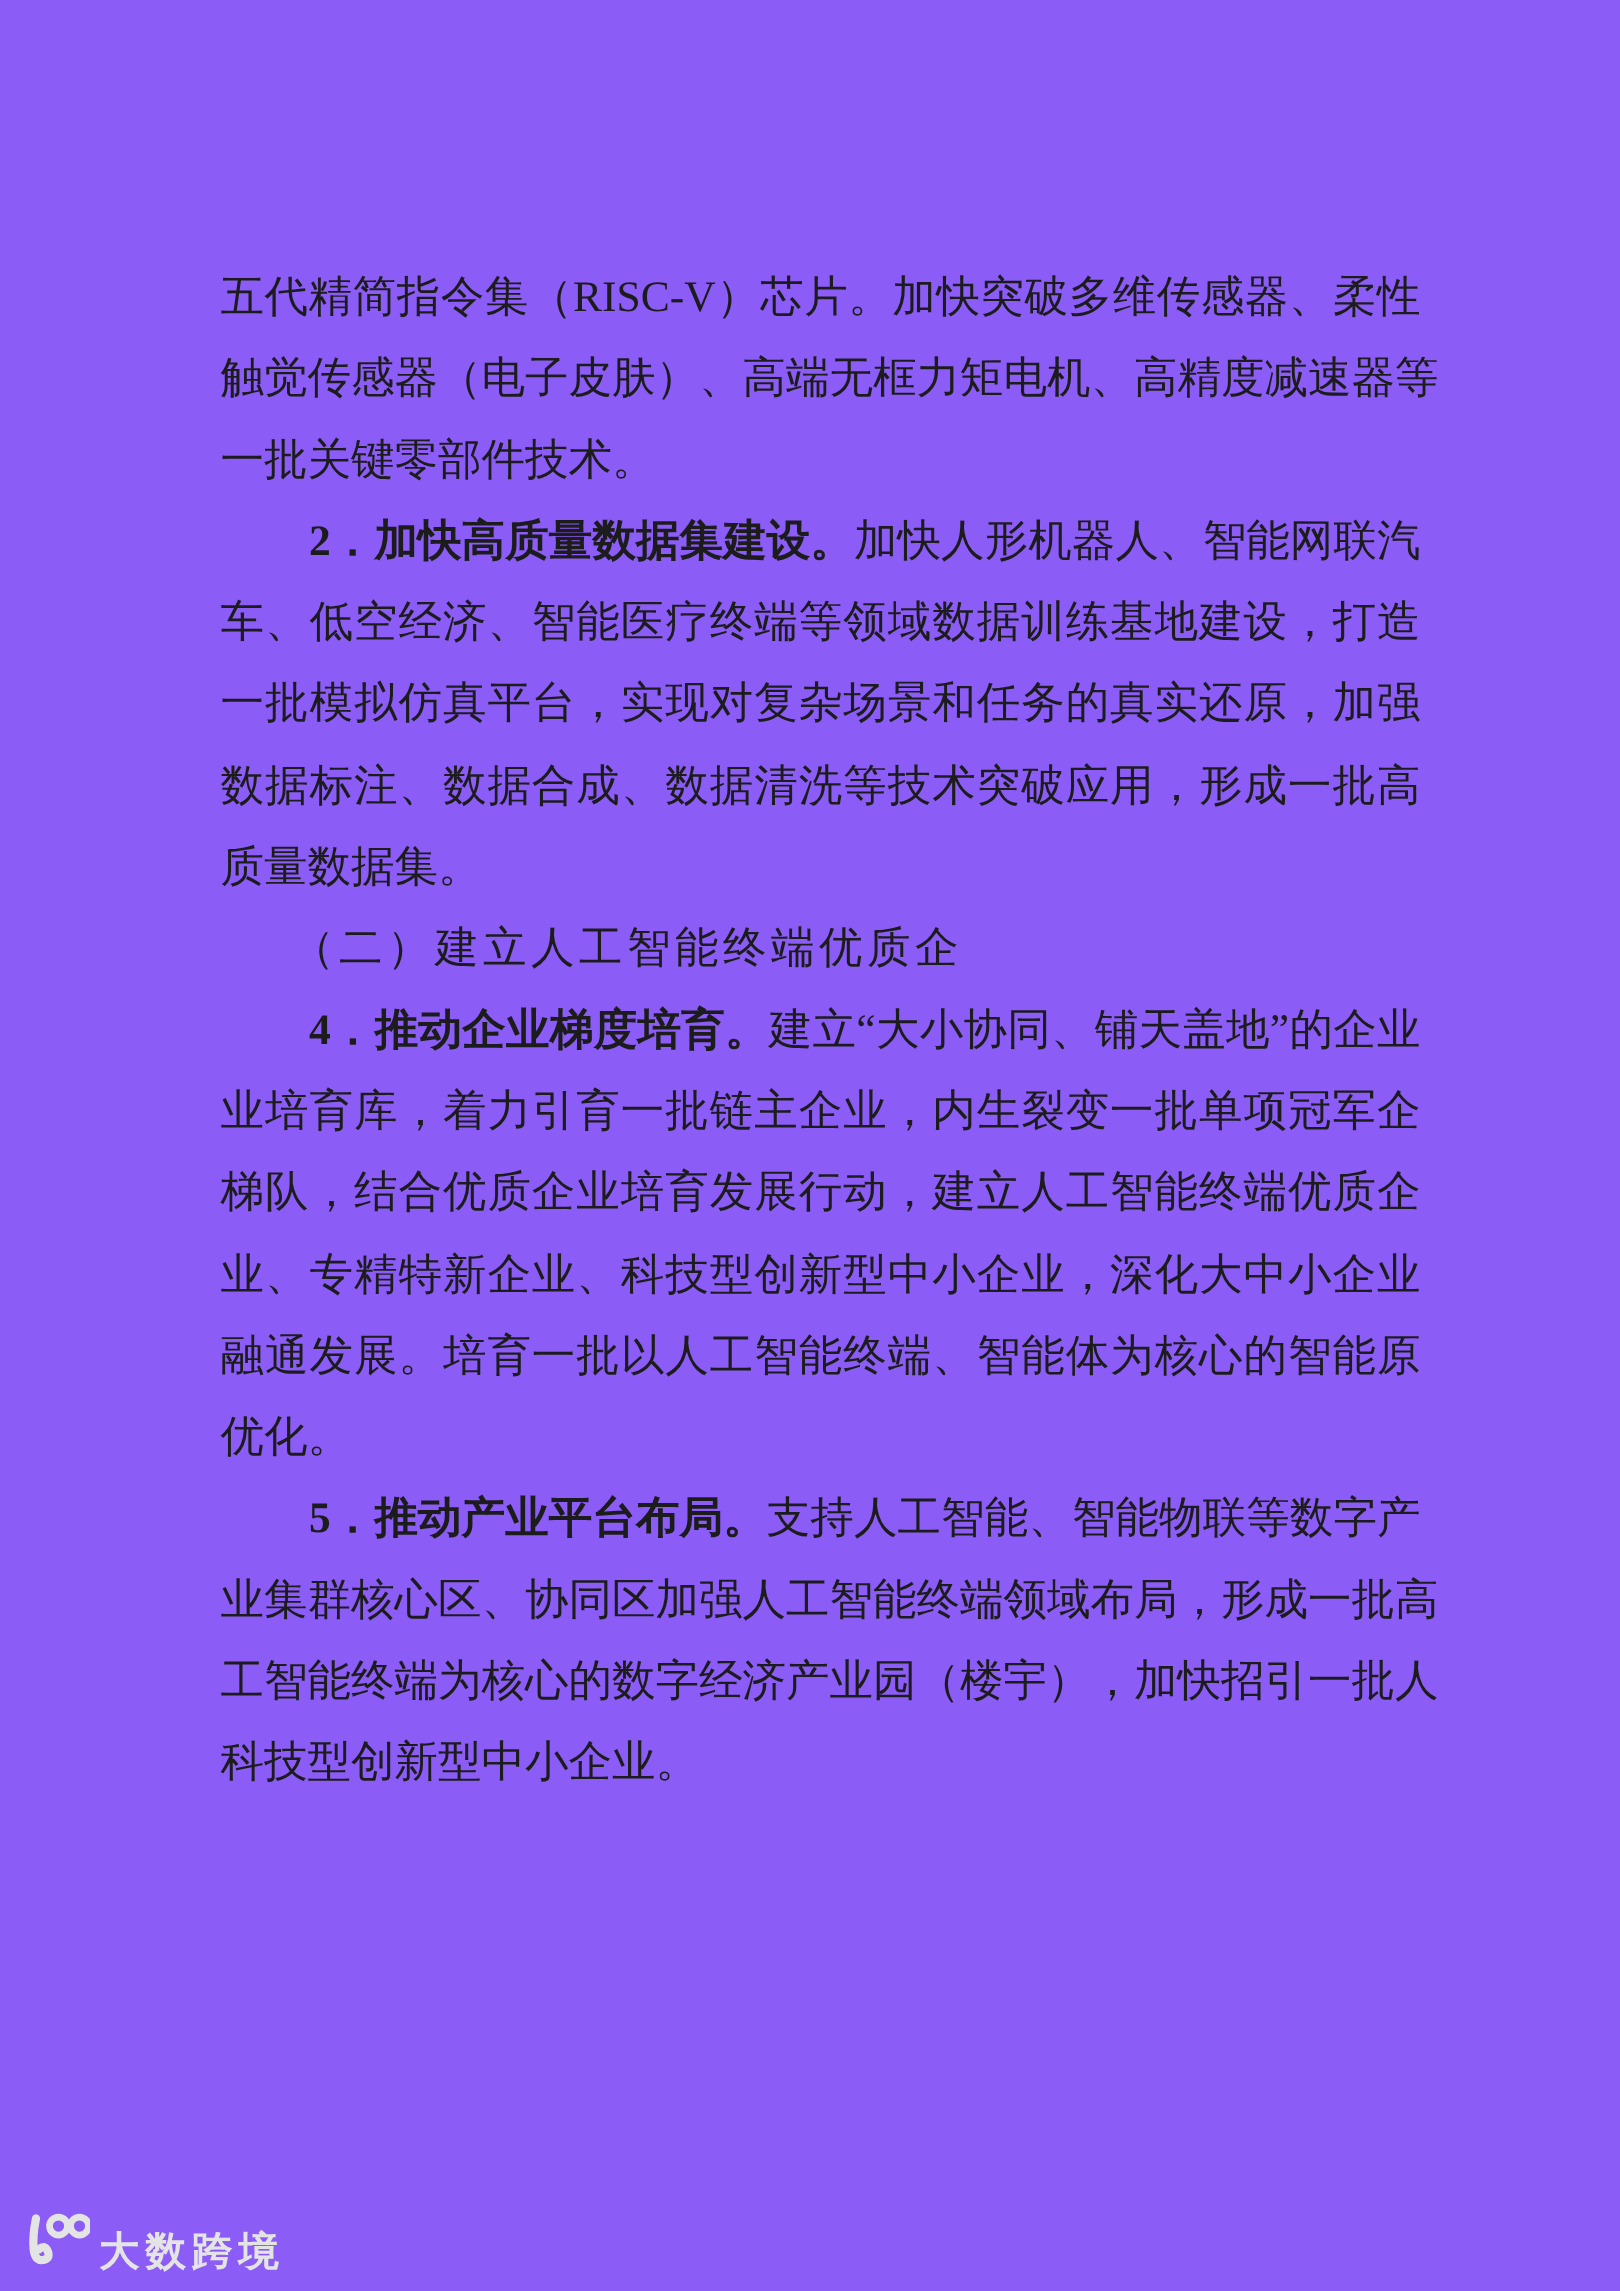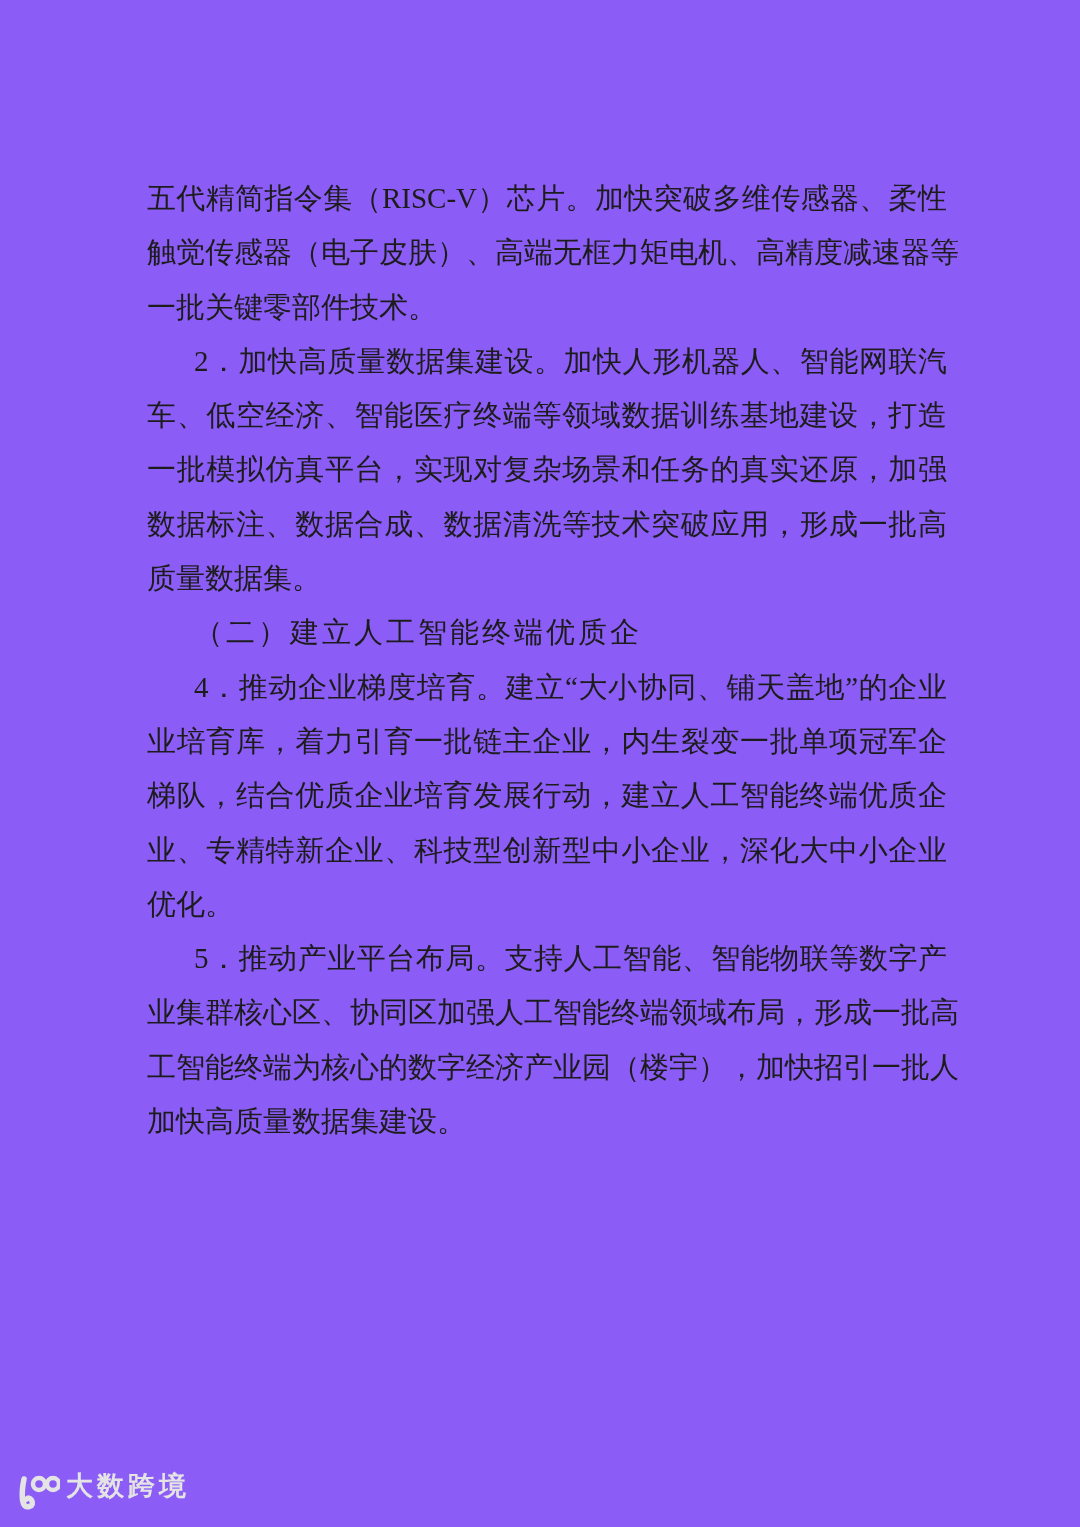--- a/index.html
+++ b/index.html
@@ -34,31 +34,32 @@
     text-justify: inter-character;
   }
   .line.left {
     text-align: right;
     text-align-last: left;
   }
   .line.indent {
     text-indent: 47px;
   }
   .seg.bold {
-    font-weight: normal;
+    font-weight: bold;
+    margin-left: 12px;
   }
   .kaiti .line {
     letter-spacing: 3px;
   }
   .watermark {
     position: absolute;
     left: 14px;
     bottom: 12px;
     display: flex;
-    align-items: flex-start;
+    align-items: flex-end;
     gap: 6px;
     user-select: none;
   }
   .watermark .brand-text {
     font-family: "Liberation Sans", "DejaVu Sans", sans-serif;
     font-weight: bold;
     font-size: 27px;
     letter-spacing: 4px;
     line-height: 1;
   }
@@ -85,27 +86,28 @@
         <div class="line left"><span class="seg">质量数据集。</span></div>
       </div>
       <div class="paragraph kaiti">
         <div class="line left indent"><span class="seg">（二）建立人工智能终端优质企</span></div>
       </div>
       <div class="paragraph">
         <div class="line indent"><span class="seg bold">4．推动企业梯度培育。</span><span class="seg">建立“大小协同、铺天盖地”的企业</span></div>
         <div class="line"><span class="seg">业培育库，着力引育一批链主企业，内生裂变一批单项冠军企</span></div>
         <div class="line"><span class="seg">梯队，结合优质企业培育发展行动，建立人工智能终端优质企</span></div>
         <div class="line"><span class="seg">业、专精特新企业、科技型创新型中小企业，深化大中小企业</span></div>
+        <div class="line"><span class="seg">融通发展。培育一批以人工智能终端、智能体为核心的智能原</span></div>
         <div class="line left"><span class="seg">优化。</span></div>
       </div>
       <div class="paragraph">
         <div class="line indent"><span class="seg bold">5．推动产业平台布局。</span><span class="seg">支持人工智能、智能物联等数字产</span></div>
         <div class="line"><span class="seg">业集群核心区、协同区加强人工智能终端领域布局，形成一批高</span></div>
         <div class="line"><span class="seg">工智能终端为核心的数字经济产业园（楼宇），加快招引一批人</span></div>
-        <div class="line left"><span class="seg">加快高质量数据集建设。</span></div>
+        <div class="line left"><span class="seg">科技型创新型中小企业。</span></div>
       </div>
     </div>
 
   <div class="watermark">
     <span>
       <svg width="46" height="42" viewBox="0 0 46 42" fill="none" xmlns="http://www.w3.org/2000/svg">
         <path class="wm-stroke" d="M10 6 Q7.5 18 8.5 27 Q9.5 35 15.5 33.5 Q20 32 17.5 27 Q15.5 23.5 12 26.5" stroke="#e4e4e4" stroke-width="5.5" stroke-linecap="round" fill="none"></path>
         <circle class="wm-stroke" cx="25" cy="11" r="6" stroke="#e4e4e4" stroke-width="4.5" fill="none"></circle>
         <circle class="wm-stroke" cx="39" cy="11" r="6" stroke="#e4e4e4" stroke-width="4.5" fill="none"></circle>
       </svg>

